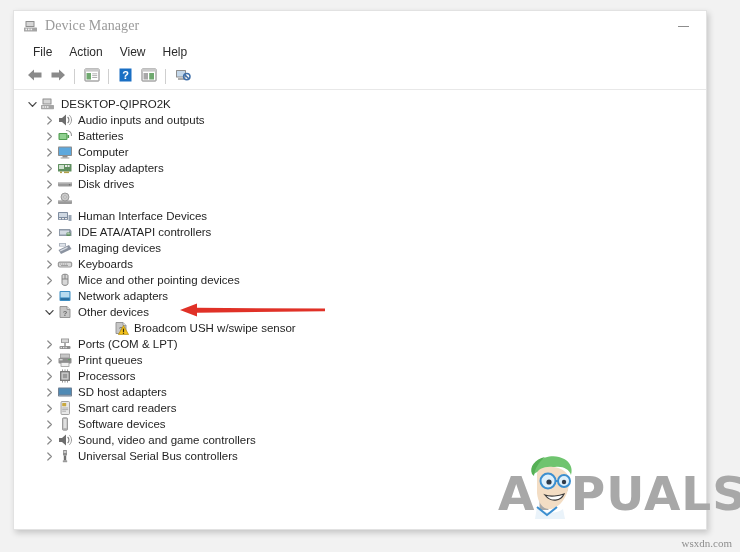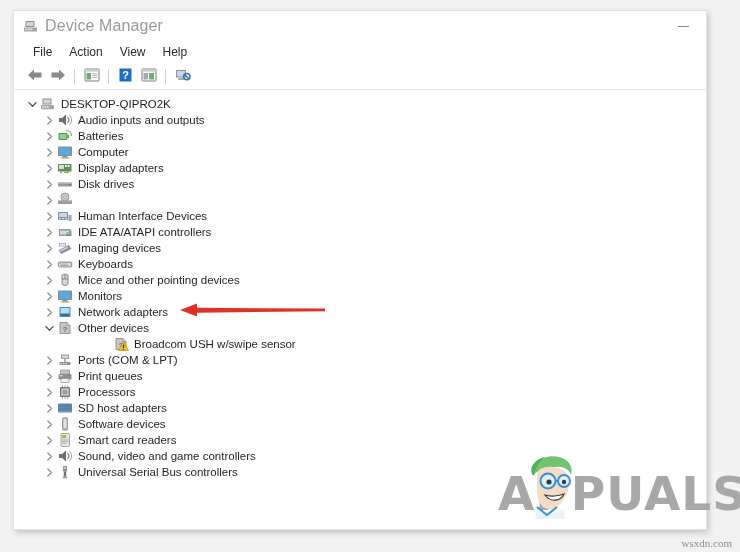--- a/index.html
+++ b/index.html
@@ -38,23 +38,24 @@
     position: relative;
   }
   #titlebar .tb-icon {
     margin-left: 9px;
     margin-right: 6px;
     width: 16px;
     height: 16px;
     display: block;
   }
   #titlebar .tb-text {
-    font-size: 16px;
+    font-size: 14px;
     color: #9a9a9a;
     letter-spacing: 0.1px;
+    font-family: Liberation Serif, serif;
   }
   .win-buttons {
     position: absolute;
     right: 0;
     top: 0;
     height: 30px;
     display: flex;
     align-items: center;
   }
   .win-btn {
@@ -488,36 +489,20 @@
         <span class="row-label">Mice and other pointing devices</span>
       </div>
       <div class="row depth1">
         <span class="chev">
           <svg width="9" height="9" viewBox="0 0 9 9">
             <path d="M2.8 1 L6.4 4.5 L2.8 8" fill="none" stroke="#8a8a8a" stroke-width="1.2" stroke-linecap="round" stroke-linejoin="round"></path>
           </svg>
         </span>
         <span class="row-icon">
           <svg width="16" height="16" viewBox="0 0 16 16">
-            <rect x="1" y="2.5" width="14" height="9.5" rx="0.8" fill="#8c8c8c"></rect>
-            <rect x="2" y="3.5" width="12" height="7.5" fill="#5da8dd"></rect>
-            <rect x="5.5" y="12" width="5" height="1.6" fill="#8c8c8c"></rect>
-            <rect x="3.5" y="13.4" width="9" height="1" rx="0.4" fill="#9e9e9e"></rect>
-          </svg>
-        </span>
-        <span class="row-label">Monitors</span>
-      </div>
-      <div class="row depth1">
-        <span class="chev">
-          <svg width="9" height="9" viewBox="0 0 9 9">
-            <path d="M2.8 1 L6.4 4.5 L2.8 8" fill="none" stroke="#8a8a8a" stroke-width="1.2" stroke-linecap="round" stroke-linejoin="round"></path>
-          </svg>
-        </span>
-        <span class="row-icon">
-          <svg width="16" height="16" viewBox="0 0 16 16">
             <rect x="2.5" y="3" width="11" height="10" rx="1" fill="#3f8fc4"></rect>
             <rect x="3.6" y="4" width="8.8" height="5.4" fill="#b8dcf0"></rect>
             <rect x="3.6" y="10.2" width="8.8" height="1.8" fill="#2b6f9e"></rect>
           </svg>
         </span>
         <span class="row-label">Network adapters</span>
       </div>
       <div class="row depth1">
         <span class="chev">
           <svg width="9" height="9" viewBox="0 0 9 9">
@@ -622,40 +607,40 @@
         <span class="row-label">SD host adapters</span>
       </div>
       <div class="row depth1">
         <span class="chev">
           <svg width="9" height="9" viewBox="0 0 9 9">
             <path d="M2.8 1 L6.4 4.5 L2.8 8" fill="none" stroke="#8a8a8a" stroke-width="1.2" stroke-linecap="round" stroke-linejoin="round"></path>
           </svg>
         </span>
         <span class="row-icon">
           <svg width="16" height="16" viewBox="0 0 16 16">
-            <rect x="5.5" y="1.8" width="5" height="12.4" rx="1" fill="#b8b8b8" stroke="#8a8a8a" stroke-width="0.8"></rect>
-            <rect x="6.5" y="3" width="3" height="9" fill="#e0e0e0"></rect>
-          </svg>
-        </span>
-        <span class="row-label">Software devices</span>
-      </div>
-      <div class="row depth1">
-        <span class="chev">
-          <svg width="9" height="9" viewBox="0 0 9 9">
-            <path d="M2.8 1 L6.4 4.5 L2.8 8" fill="none" stroke="#8a8a8a" stroke-width="1.2" stroke-linecap="round" stroke-linejoin="round"></path>
-          </svg>
-        </span>
-        <span class="row-icon">
-          <svg width="16" height="16" viewBox="0 0 16 16">
             <rect x="4" y="1.5" width="8.5" height="13" rx="1" fill="#e8e8e8" stroke="#8e8e8e" stroke-width="0.8"></rect>
             <rect x="5.2" y="3" width="4" height="3.2" rx="0.4" fill="#c9a93f"></rect>
             <path d="M5.2 8 L11.2 8 M5.2 9.6 L11.2 9.6 M5.2 11.2 L9 11.2" stroke="#a8a8a8" stroke-width="0.9"></path>
           </svg>
         </span>
         <span class="row-label">Smart card readers</span>
+      </div>
+      <div class="row depth1">
+        <span class="chev">
+          <svg width="9" height="9" viewBox="0 0 9 9">
+            <path d="M2.8 1 L6.4 4.5 L2.8 8" fill="none" stroke="#8a8a8a" stroke-width="1.2" stroke-linecap="round" stroke-linejoin="round"></path>
+          </svg>
+        </span>
+        <span class="row-icon">
+          <svg width="16" height="16" viewBox="0 0 16 16">
+            <rect x="5.5" y="1.8" width="5" height="12.4" rx="1" fill="#b8b8b8" stroke="#8a8a8a" stroke-width="0.8"></rect>
+            <rect x="6.5" y="3" width="3" height="9" fill="#e0e0e0"></rect>
+          </svg>
+        </span>
+        <span class="row-label">Software devices</span>
       </div>
       <div class="row depth1">
         <span class="chev">
           <svg width="9" height="9" viewBox="0 0 9 9">
             <path d="M2.8 1 L6.4 4.5 L2.8 8" fill="none" stroke="#8a8a8a" stroke-width="1.2" stroke-linecap="round" stroke-linejoin="round"></path>
           </svg>
         </span>
         <span class="row-icon">
           <svg width="16" height="16" viewBox="0 0 16 16">
             <path d="M2 6 L5 6 L9 2.5 L9 13.5 L5 10 L2 10 Z" fill="#6e6e6e"></path>

